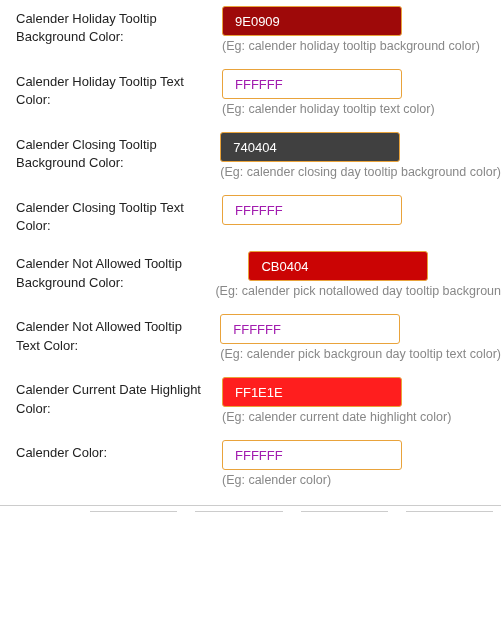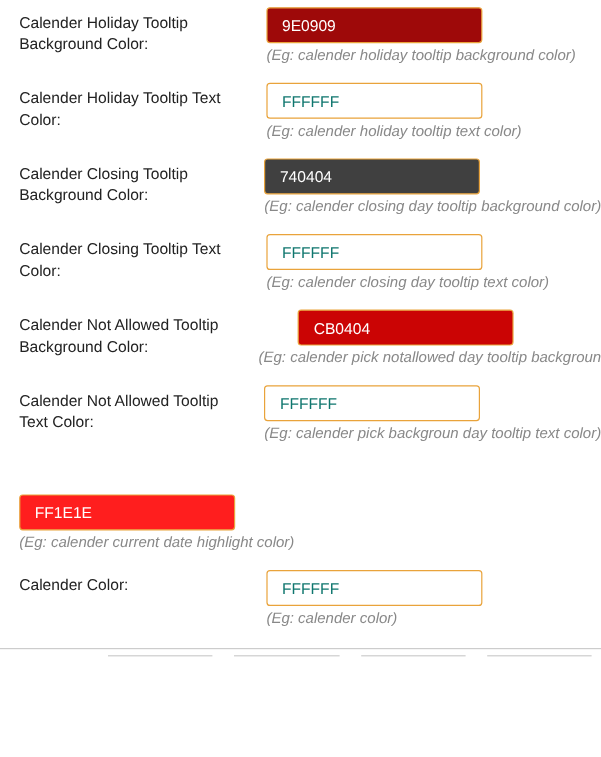--- a/index.html
+++ b/index.html
@@ -38,25 +38,24 @@
       height: 30px;
       padding: 0 10px 0 12px;
       border: 1px solid #e9a33b;
       border-radius: 3px;
       font-size: 13px;
       display: flex;
       align-items: center;
       font-family: inherit;
     }
     .ci-dark-bg { color: #fff; }
-    .ci-light-bg { color: #0f766e; background: #fff; }
+    .ci-light-bg { color: #a21caf; background: #fff; }
     .hint {
       margin-top: 3px;
       font-size: 12.5px;
-      font-style: italic;
       color: #888;
       white-space: nowrap;
       overflow: hidden;
     }
     .bottom-bar {
       position: relative;
       margin-top: 12px;
       height: 10px;
       border-top: 1px solid #ccc;
       background: #fff;
@@ -97,40 +96,40 @@
       <div class="label-col">Calender Closing Tooltip Background Color:</div>
       <div class="field-col">
         <div class="color-input ci-dark-bg" style="background: #404040;">740404</div>
         <div class="hint">(Eg: calender closing day tooltip background color)</div>
       </div>
     </div>
     <div class="row">
       <div class="label-col">Calender Closing Tooltip Text Color:</div>
       <div class="field-col">
         <div class="color-input ci-light-bg" style="background: rgb(255, 255, 255);">FFFFFF</div>
-        <div class="hint">(Eg: calender closing day tooltip text color)</div>
       </div>
     </div>
     <div class="row">
       <div class="label-col">Calender Not Allowed Tooltip Background Color:</div>
       <div class="field-col">
         <div class="color-input ci-dark-bg" style="background: rgb(203, 4, 4); margin-left: 33px;">CB0404</div>
         <div class="hint">(Eg: calender pick notallowed day tooltip backgroun</div>
       </div>
     </div>
     <div class="row">
       <div class="label-col">Calender Not Allowed Tooltip Text Color:</div>
       <div class="field-col">
         <div class="color-input ci-light-bg" style="background: rgb(255, 255, 255);">FFFFFF</div>
         <div class="hint">(Eg: calender pick backgroun day tooltip text color)</div>
       </div>
     </div>
     <div class="row">
+      <div class="label-col">Calender Current Date Highlight Color:</div>
       <div class="field-col">
-        <div class="color-input ci-dark-bg" style="background: rgb(255, 30, 30); margin-top: 28px;">FF1E1E</div>
+        <div class="color-input ci-dark-bg" style="background: rgb(255, 30, 30);">FF1E1E</div>
         <div class="hint">(Eg: calender current date highlight color)</div>
       </div>
     </div>
     <div class="row">
       <div class="label-col">Calender Color:</div>
       <div class="field-col">
         <div class="color-input ci-light-bg" style="background: rgb(255, 255, 255);">FFFFFF</div>
         <div class="hint">(Eg: calender color)</div>
       </div>
     </div>

